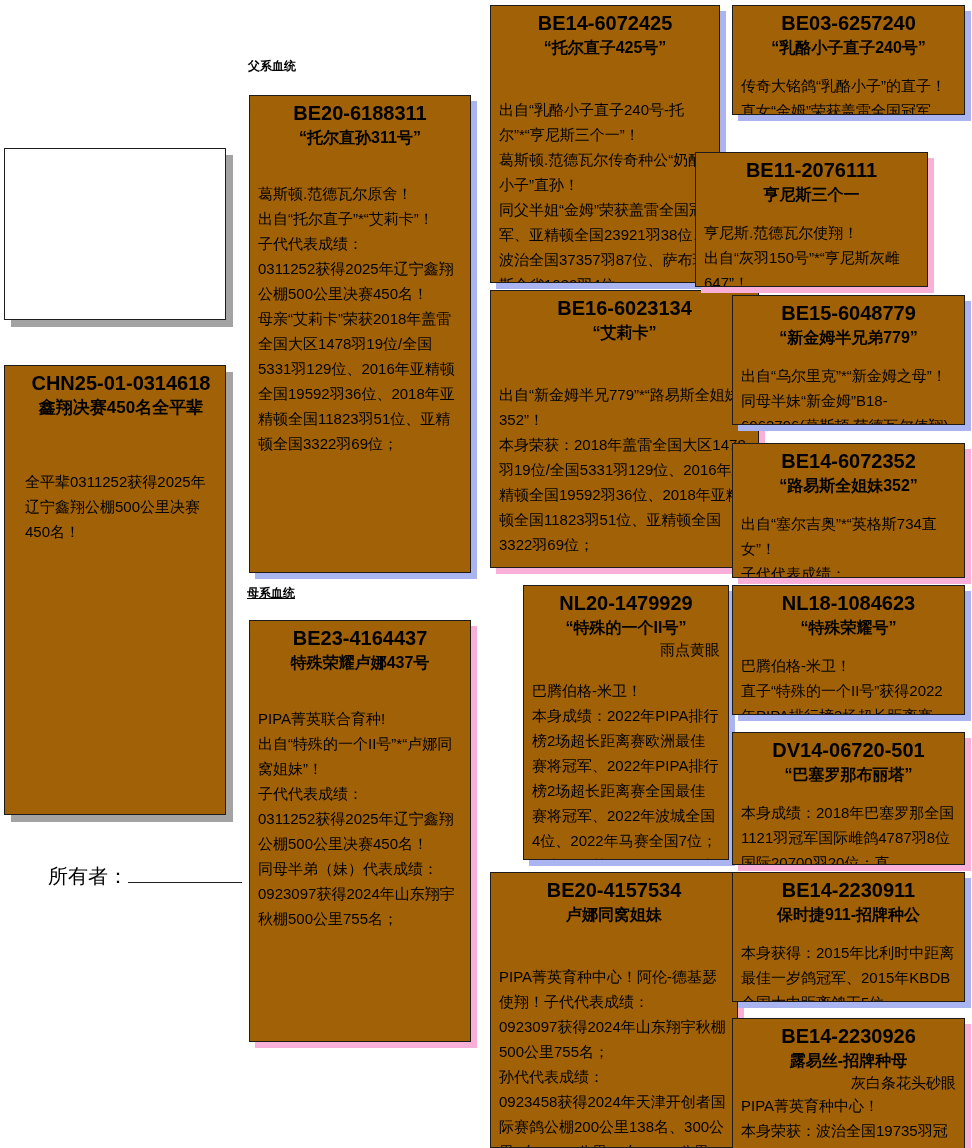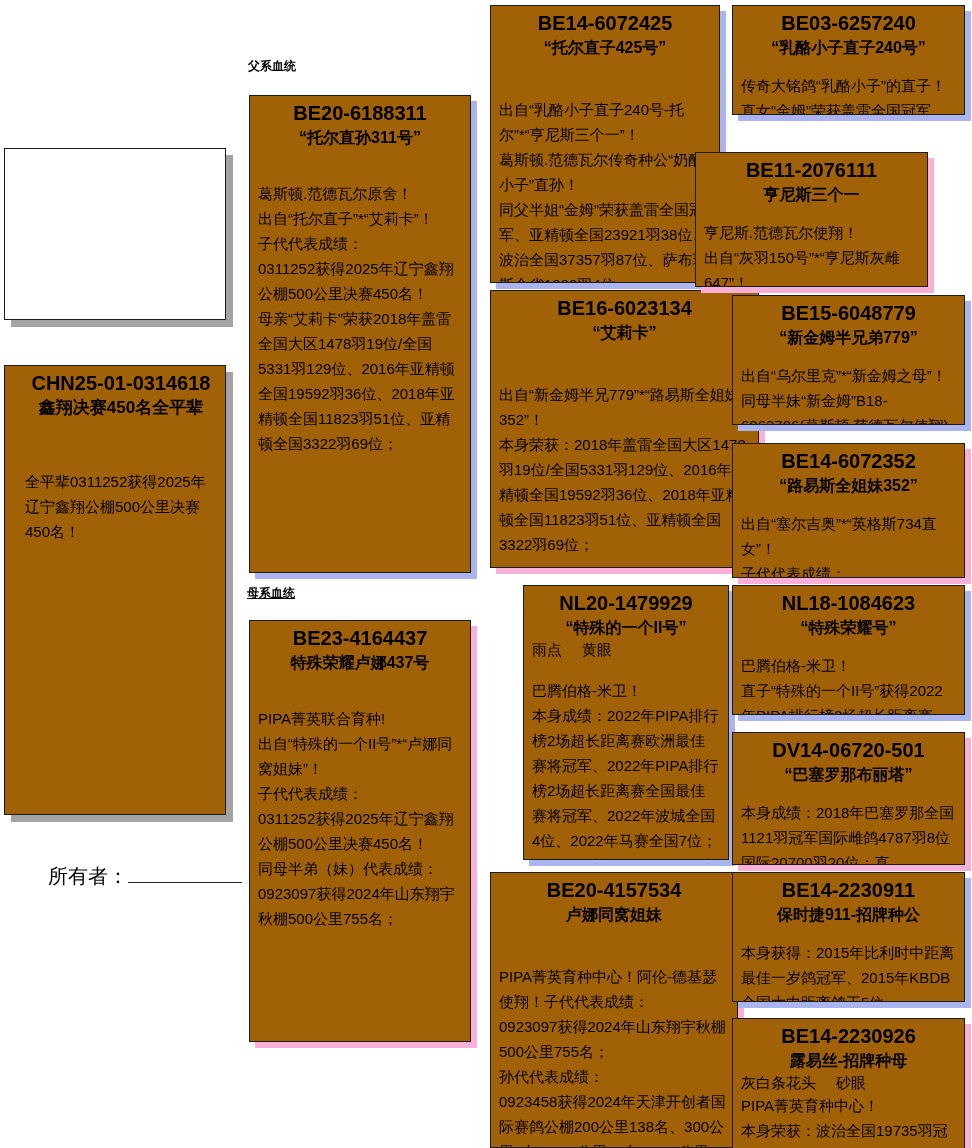--- a/index.html
+++ b/index.html
@@ -11,21 +11,21 @@
   .pbox{
     position:absolute;background:#a16207;border:1.5px solid #1c1c1c;
     box-sizing:border-box;overflow:hidden;padding:4px 8px 6px 8px;
   }
   .pbox.male{box-shadow:6px 6px 0 var(--male,#aab4f0);}
   .pbox.female{box-shadow:6px 6px 0 var(--female,#f8b0d8);}
   .plain{box-shadow:7px 7px 0 var(--neutral,#a3a3a3);}
   .ring{font-size:20px;font-weight:bold;text-align:center;line-height:26px;letter-spacing:0;}
   .bname{font-size:16px;font-weight:bold;text-align:center;line-height:23px;}
   .body{font-size:15px;line-height:25px;white-space:pre-wrap;text-align:left;}
-  .tagrow{display:flex;justify-content:flex-start;font-size:15px;line-height:21px;gap:20px;}
+  .tagrow{display:flex;justify-content:flex-end;font-size:15px;line-height:21px;}
   
   .c2 .body{margin-top:32px;}
   .c3 .body{margin-top:38px;}
   .c3.hastags .body{margin-top:18px;}
   .c4 .body{margin-top:14px;}
   .c4.hastags .body{margin-top:0;}
   
   .photo-box{position:absolute;left:4px;top:148px;width:222px;height:172px;background:#fff;
     border:1.5px solid #1c1c1c;box-sizing:border-box;}
   .subject-box{left:4px;top:365px;width:222px;height:450px;border:1.5px solid #1c1c1c;padding-left:20px;}

